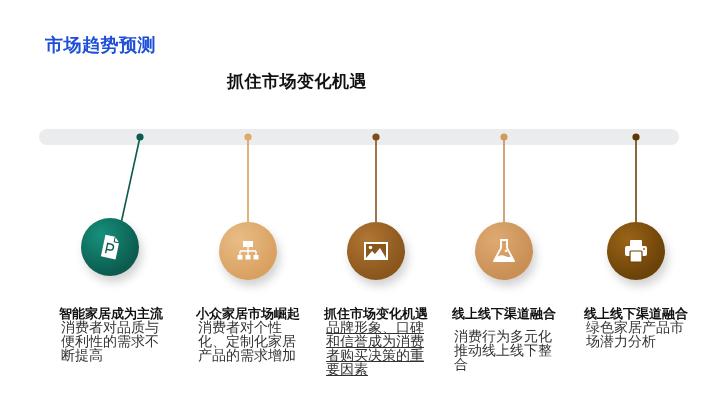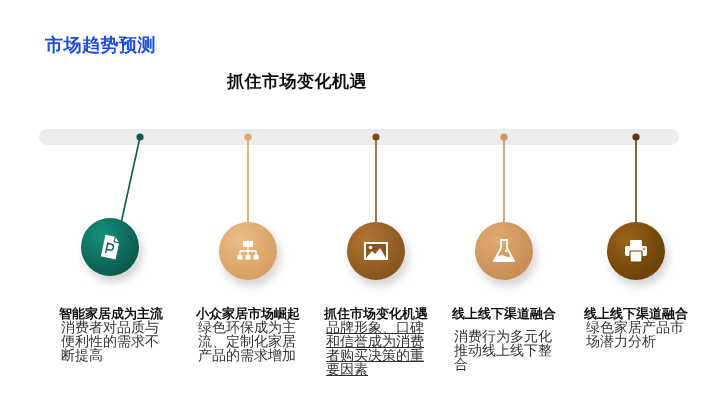--- a/index.html
+++ b/index.html
@@ -50,21 +50,21 @@
 <div class="node" style="left:219px; top:222px; background: radial-gradient(circle at 35% 30%, #e8bd86, #d9a161 70%);">
   <svg viewBox="0 0 30 30">
     <rect x="10" y="5" width="10" height="6" fill="#ffffff"></rect>
     <path d="M15 11 V15 M7 15 H23 M7 15 V19 M15 15 V19 M23 15 V19" stroke="#ffffff" stroke-width="1.3" fill="none"></path>
     <rect x="4.5" y="19" width="5" height="4.5" fill="#ffffff"></rect>
     <rect x="12.5" y="19" width="5" height="4.5" fill="#ffffff"></rect>
     <rect x="20.5" y="19" width="5" height="4.5" fill="#ffffff"></rect>
   </svg>
 </div>
 <div class="item-title" style="left:183px;">小众家居市场崛起</div>
-<div class="item-desc" style="left:198px;">绿色环保成为主流、定制化家居产品的需求增加</div>
+<div class="item-desc" style="left:198px;">消费者对个性化、定制化家居产品的需求增加</div>
 
 <div class="node" style="left:347px; top:222px; background: radial-gradient(circle at 35% 30%, #b07634, #8a561c 70%);">
   <svg viewBox="0 0 30 30">
     <rect x="3" y="6" width="24" height="18" fill="#ffffff"></rect>
     <rect x="5" y="8" width="20" height="14" fill="#8a561c"></rect>
     <circle cx="9.5" cy="11.5" r="1.8" fill="#ffffff"></circle>
     <path d="M5 22 L11 15 L14 18 L19 12 L25 22 Z" fill="#ffffff"></path>
   </svg>
 </div>
 <div class="item-title" style="left:311px;">抓住市场变化机遇</div>

